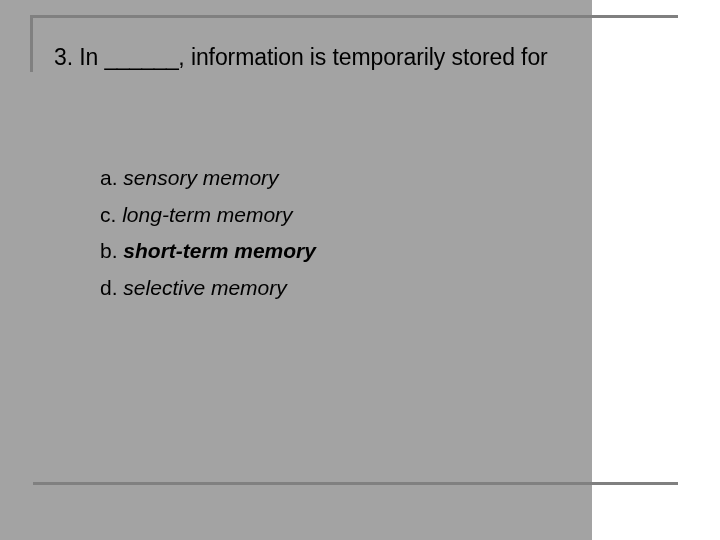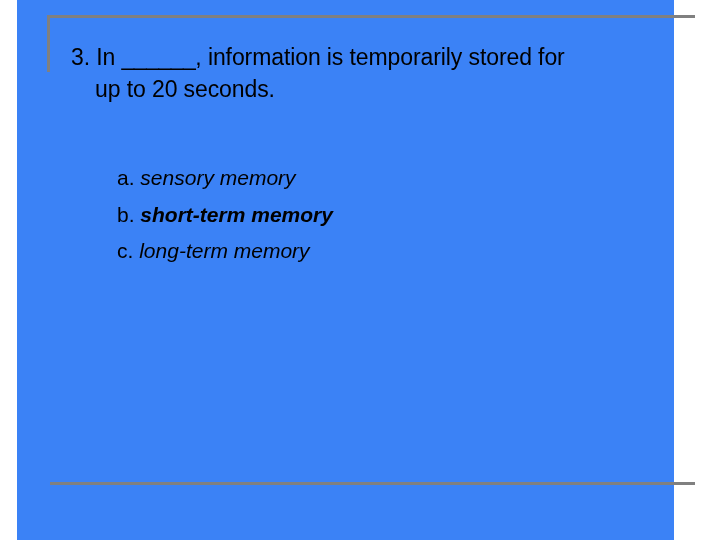--- a/index.html
+++ b/index.html
@@ -11,24 +11,23 @@
     width: 720px;
     height: 540px;
     background: #ffffff;
     font-family: "Liberation Sans", sans-serif;
     color: #000000;
     overflow: hidden;
   }
 
   .slide {
     position: relative;
-    width: 657px;
+    width: 592px;
     height: 540px;
-    background: #3b82f6;
-    margin-left: 17px;
+    background: #a3a3a3;
   }
 
   
   .rule-top {
     position: absolute;
     left: 30px;
     top: 15px;
     width: 648px;
     height: 3px;
     background: #808080;
@@ -98,36 +97,39 @@
 <body>
 
 <div class="slide">
 
   <div class="rule-top"></div>
   <div class="rule-left"></div>
   <div class="rule-bottom"></div>
 
   <div class="question">
     <span>3.</span><span>&nbsp;</span><span>In </span><span class="blank">______</span><span>, information is temporarily stored for</span>
-    <span class="q-line2">up to 20 seconds.</span>
   </div>
 
   <div class="options">
 
     <div class="option">
       <span class="opt-label">a.</span>
       <span class="opt-text">sensory memory</span>
     </div>
 
+    <div class="option">
+      <span class="opt-label">c.</span>
+      <span class="opt-text">long-term memory</span>
+    </div>
+
     <div class="option is-correct">
       <span class="opt-label">b.</span>
       <span class="opt-text">short-term memory</span>
     </div>
 
     <div class="option">
-      <span class="opt-label">c.</span>
-      <span class="opt-text">long-term memory</span>
+      <span class="opt-label">d.</span>
+      <span class="opt-text">selective memory</span>
     </div>
-
 
   </div>
 
 </div>
 
 </body></html>

